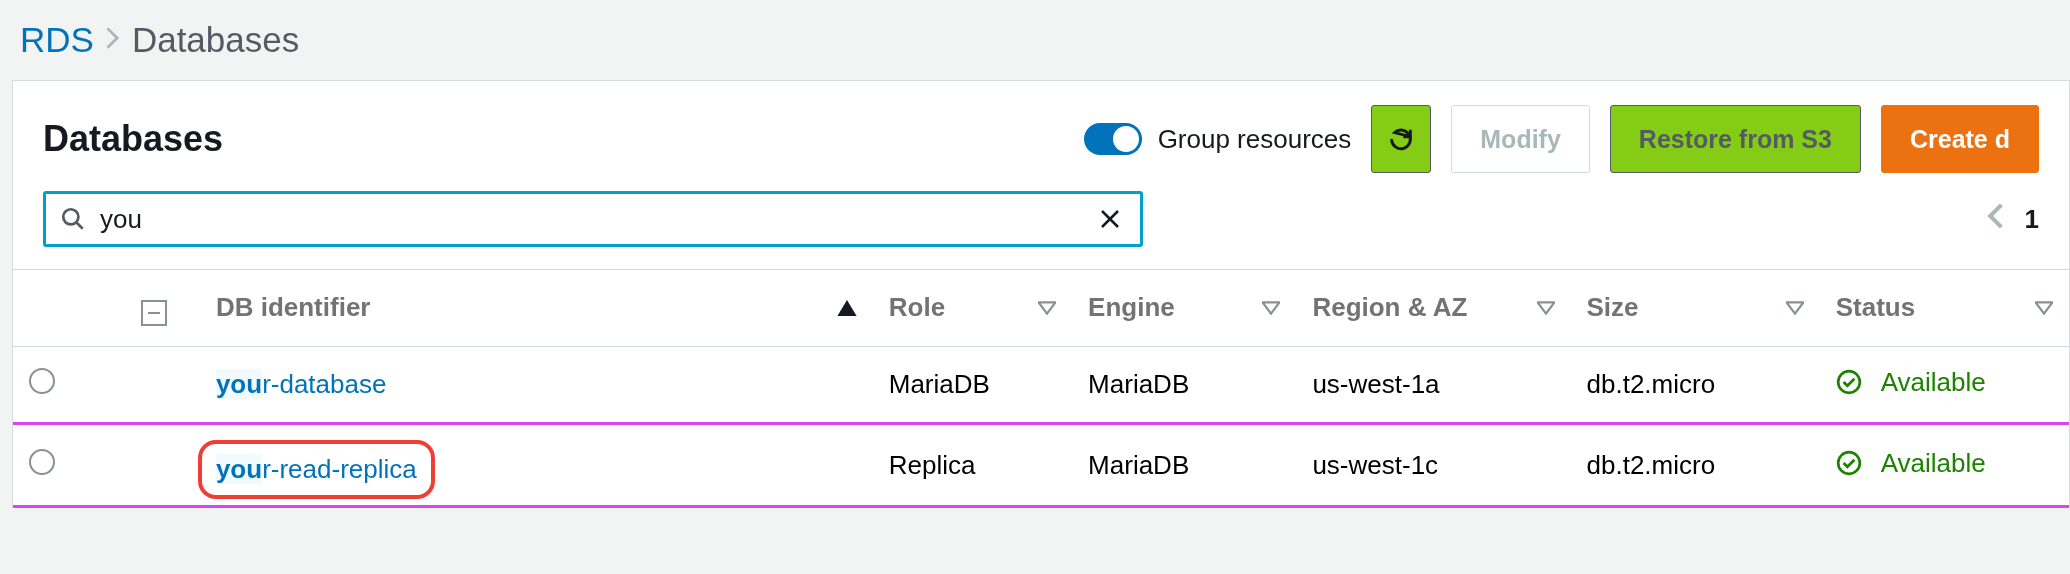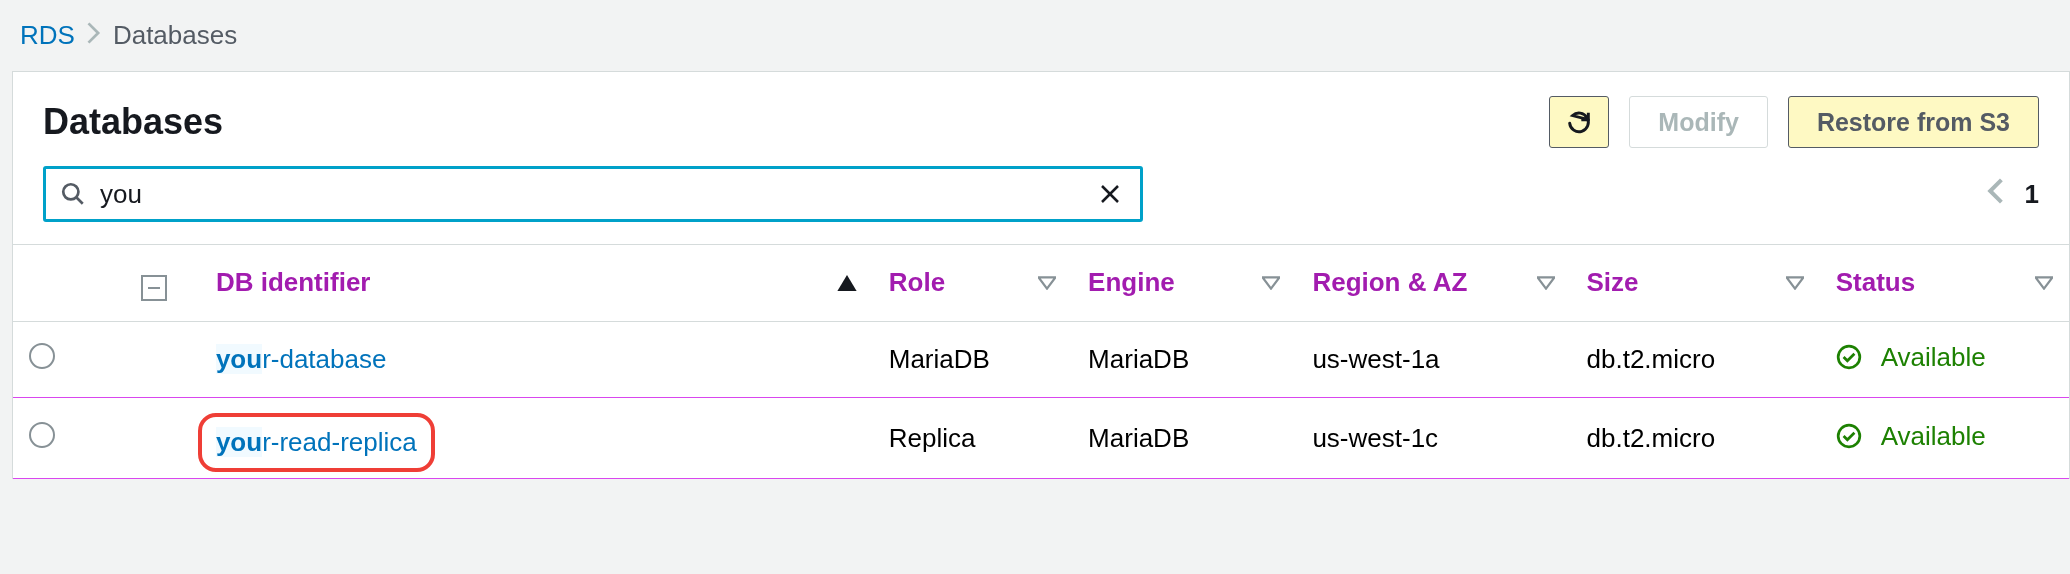--- a/index.html
+++ b/index.html
@@ -1,47 +1,47 @@
 <!DOCTYPE html>
 <html><head>
   <meta charset="utf-8">
   <style>
     * { box-sizing: border-box; margin: 0; padding: 0; font-family: "Amazon Ember", "Helvetica Neue", Arial, sans-serif; }
     body { background: #f2f3f3; padding: 10px 0 0 0; overflow: hidden; width: 2070px; height: 574px; }
     
-    .breadcrumb { display: flex; align-items: center; gap: 12px; padding: 10px 20px 20px 20px; font-size: 26px; color: #545b64; }
+    .breadcrumb { display: flex; align-items: center; gap: 12px; padding: 10px 20px 20px 20px; font-size: 35px; color: #545b64; }
     .breadcrumb a { color: #0073bb; text-decoration: none; }
     .breadcrumb .sep { color: #aab7b8; font-size: 20px; }
     
     .panel { background: #fff; margin: 0 0 0 12px; border: 1px solid #d5dbdb; border-bottom: none; }
     
     .header-row { display: flex; align-items: center; padding: 24px 30px 18px 30px; gap: 20px; }
     .title { font-size: 36px; font-weight: 700; color: #16191f; flex: 0 0 auto; margin-right: auto; }
     
     .toggle-wrap { display: flex; align-items: center; gap: 16px; font-size: 26px; color: #16191f; }
     .toggle { width: 58px; height: 32px; background: #0073bb; border-radius: 16px; position: relative; cursor: pointer; }
     .toggle-knob { position: absolute; right: 3px; top: 3px; width: 26px; height: 26px; background: #fff; border-radius: 50%; }
     
-    .btn { height: 52px; padding: 0 28px; font-size: 25px; font-weight: 700; border-radius: 3px; cursor: pointer; display: inline-flex; align-items: center; justify-content: center; gap: 10px; white-space: nowrap; }
+    .btn { height: 68px; padding: 0 28px; font-size: 25px; font-weight: 700; border-radius: 3px; cursor: pointer; display: inline-flex; align-items: center; justify-content: center; gap: 10px; white-space: nowrap; }
     .btn-icon-only { width: 60px; padding: 0; }
-    .btn-outline { background: #fef9c3; border: 1.5px solid #545b64; color: #545b64; }
+    .btn-outline { background: #84cc16; border: 1.5px solid #545b64; color: #545b64; }
     .btn-outline-disabled { background: #fff; border: 1.5px solid #d5dbdb; color: #aab7b8; cursor: default; }
     .btn-primary { background: #ec7211; border: 1px solid #ec7211; color: #fff; }
     
     .search-row { display: flex; align-items: center; padding: 0 30px 22px 30px; gap: 20px; }
     .search-box { flex: 0 0 1100px; display: flex; align-items: center; border: 3px solid #00a1c9; border-radius: 3px; height: 56px; padding: 0 14px; }
     .search-box input { border: none; outline: none; font-size: 26px; flex: 1; margin-left: 14px; color: #16191f; }
     .clear-btn { background: none; border: none; cursor: pointer; padding: 4px; display:flex; align-items:center; }
     .paginator { margin-left: auto; display: flex; align-items: center; gap: 22px; color: #687078; font-size: 26px; }
     
     .table { width: 100%; border-collapse: collapse; }
     .table th, .table td { text-align: left; font-size: 26px; padding: 20px 16px; white-space: nowrap; }
-    .table thead th { border-top: 1px solid #d5dbdb; border-bottom: 1px solid #d5dbdb; color: #a21caf; font-weight: 700; position: relative; }
+    .table thead th { border-top: 1px solid #d5dbdb; border-bottom: 1px solid #d5dbdb; color: #737373; font-weight: 700; position: relative; }
     .table thead th.hdr-sortable { cursor: pointer; }
-    .table tbody tr { border-bottom: 1px solid #d946ef; }
+    .table tbody tr { border-bottom: 3px solid #d946ef; }
     .col-select { width: 90px; text-align: center; }
     .col-tree { width: 60px; }
     .col-id { width: 540px; }
     .col-role { width: 160px; }
     .col-engine { width: 180px; }
     .col-region { width: 220px; }
     .col-size { width: 200px; }
     .col-status { width: 200px; }
     
     .radio-circle { width: 26px; height: 26px; border: 2px solid #879196; border-radius: 50%; display: inline-block; }
@@ -72,33 +72,40 @@
       </svg>
   </span>
   <span>Databases</span>
 </div>
 
 <div class="panel">
 
   <div class="header-row">
     <h1 class="title">Databases</h1>
 
+    <div class="toggle-wrap">
+      <div class="toggle">
+          <div class="toggle-knob"></div>
+        </div>
+      <span>Group resources</span>
+    </div>
 
     <button class="btn btn-outline btn-icon-only">
       <svg width="28" height="28" viewBox="0 0 24 24" fill="none" stroke="#16191f" stroke-width="2.5">
           <path d="M20 4 L20 10 L14 10"></path>
           <path d="M4 13 A8 8 0 1 0 6.5 6.5 L20 10" stroke-linecap="round"></path>
         </svg>
     </button>
 
     <button class="btn btn-outline-disabled">Modify</button>
 
 
     <button class="btn btn-outline">Restore from S3</button>
 
+    <button class="btn btn-primary">Create d</button>
   </div>
 
   <div class="search-row">
     <div class="search-box">
       <svg width="26" height="26" viewBox="0 0 24 24" fill="none" stroke="#545b64" stroke-width="2.5">
           <circle cx="10" cy="10" r="7"></circle>
           <line x1="15" y1="15" x2="21" y2="21"></line>
         </svg>
       <input type="text" value="you" style="">
       <button class="clear-btn">

